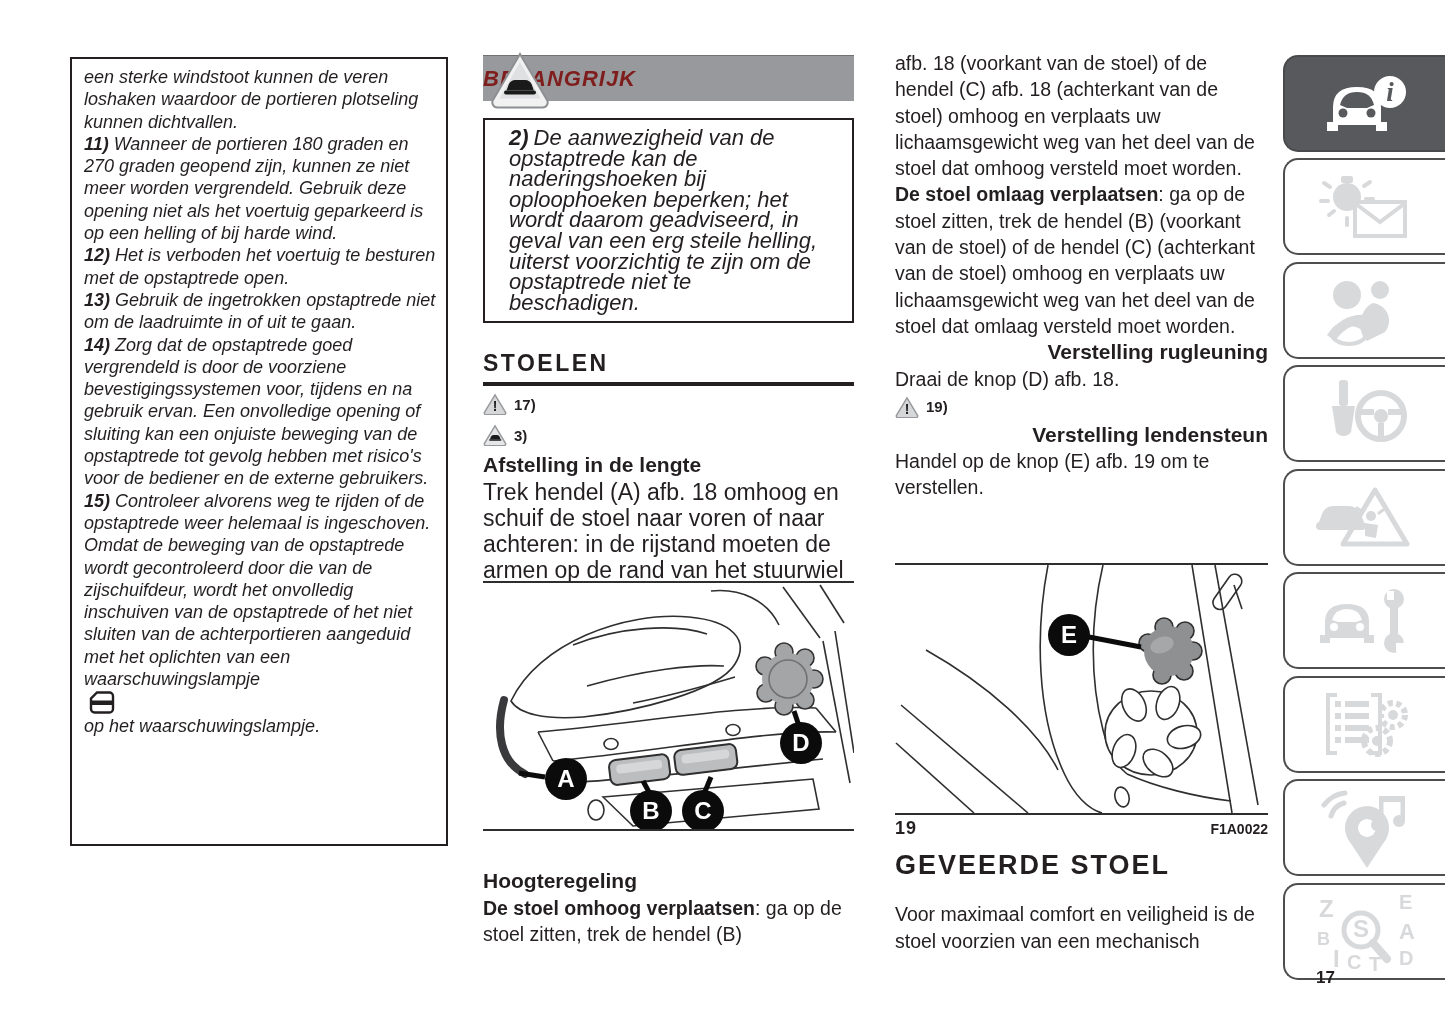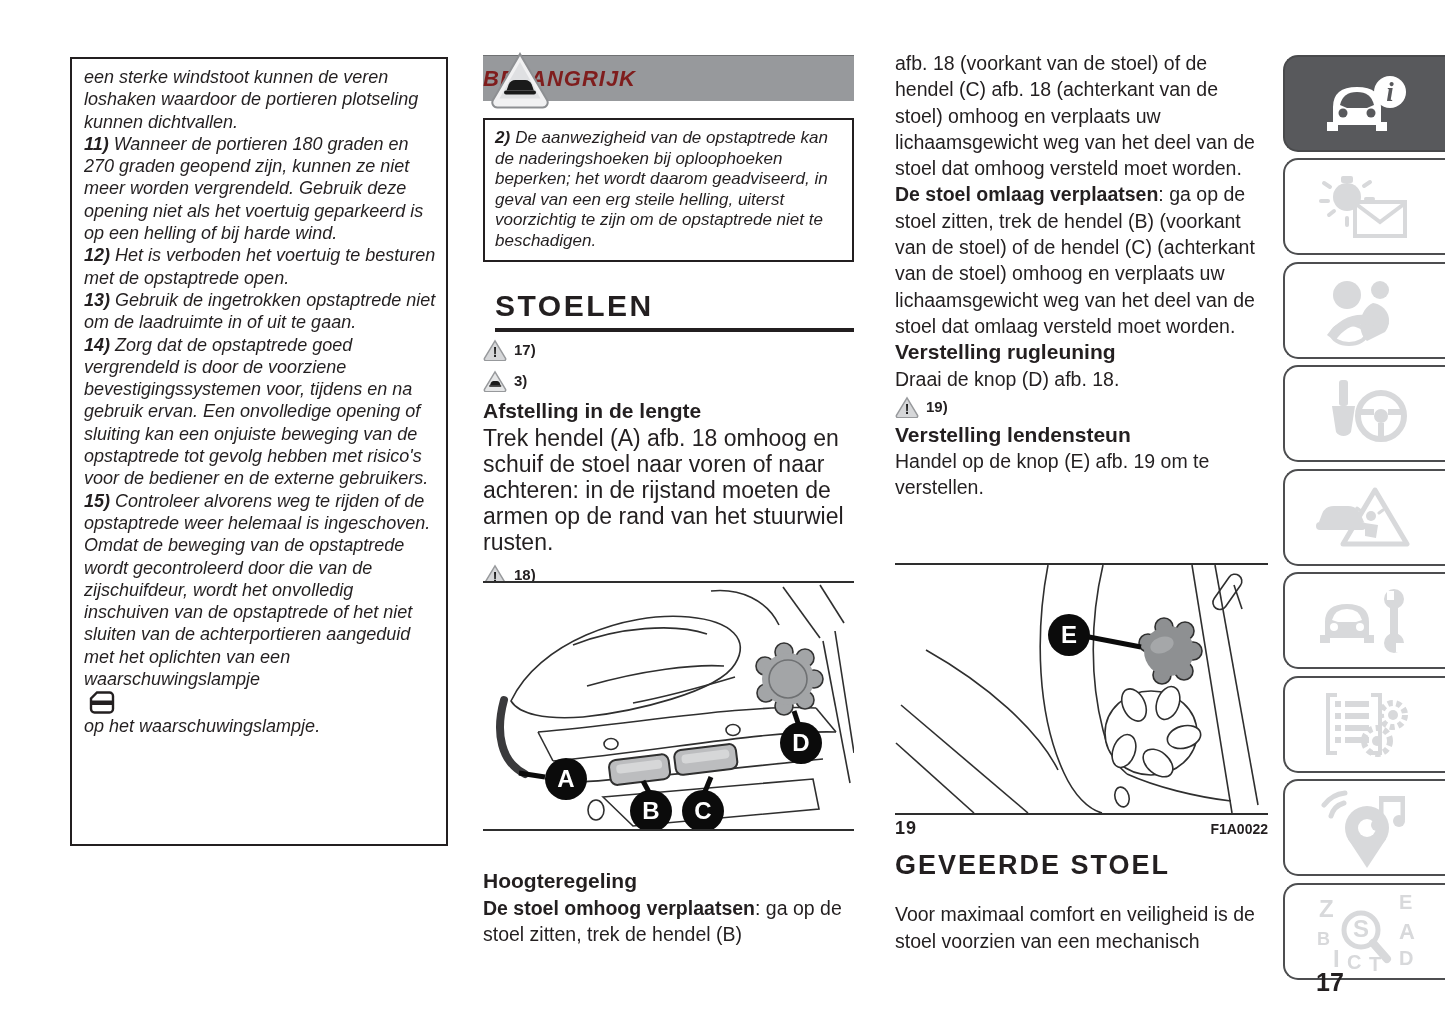--- a/index.html
+++ b/index.html
@@ -19,55 +19,55 @@
   .door-ic { vertical-align:-5px; margin:0 4px; }
   
   .mid-col { position:absolute; left:483px; top:55px; width:371px; }
   .banner { position:relative; height:46px; background:#97999c; border-top:1px solid #6f7173; }
   .banner-label {
     display:block; text-align:left; line-height:46px; color:#7f1d1d;
     font-weight:bold; font-style:italic; font-size:22px; letter-spacing:1px;
   }
   .banner-tri { position:absolute; left:5px; top:-5px; }
   .note-box {
-    margin-top:17px; border:2px solid #231f20; padding:8px 10px;
-    font-style:italic; font-size:17px; line-height:20.6px;
+    margin-top:17px; border:2px solid #231f20; padding:8px 24px;
+    font-style:italic; font-size:22px; line-height:20.6px;
   }
   .note-box b { margin-right:5px; }
   .sec-title {
-    margin-top:27px; font-size:30px; font-weight:bold; letter-spacing:2.5px;
-    padding-bottom:5px; border-bottom:4px solid #231f20;margin-left:12px;
+    margin-top:27px; font-size:23px; font-weight:bold; letter-spacing:2.5px;
+    padding-bottom:5px; border-bottom:4px solid #231f20;
   }
   .warn-row { display:flex; align-items:center; gap:7px; height:26px; margin-top:5px;
     font-weight:bold; font-size:15px; }
   .subhead { font-size:21px; font-weight:bold; margin-top:5px; }
   .body-txt { font-size:23px; line-height:26px; margin-top:2px; }
   .fig-block { position:absolute; width:371px; }
   .fig-frame { border-top:2px solid #2e2e2e; border-bottom:2px solid #2e2e2e; background:#fff; }
   .fig-cap { display:flex; justify-content:space-between; align-items:baseline; margin-top:3px; }
   .fig-num { font-weight:bold; font-size:18px; letter-spacing:1px; }
   .fig-code { font-weight:bold; font-size:14px; }
   .mid-bottom { position:absolute; left:483px; top:868px; width:371px; font-size:19.5px; line-height:26.5px; }
   .mid-bottom .subhead { margin-top:0; }
   .blead { font-weight:bold; }
   
   .right-col { position:absolute; left:895px; top:50px; width:373px; font-size:19.5px; line-height:26.3px; }
-  .right-col .subhead { font-size:21px; margin-top:0; }
+  .right-col .subhead { font-size:21px; margin-top:0;text-align:right; }
   .right-fig { left:895px; top:563px; width:373px; }
   .right-bottom { position:absolute; left:895px; top:850px; width:373px; }
   .big-title { font-size:27px; font-weight:bold; letter-spacing:2px; margin-bottom:20px; }
   .right-bottom .body-txt { font-size:19.5px; line-height:27px; }
   
   .tab {
     position:absolute; left:1283px; width:162px; height:97px;
     background:#fff; border:2px solid #4d4e50; border-right:none;
     border-radius:15px 0 0 15px; display:flex; align-items:center; justify-content:center;
   }
   .tab.active { background:#58595c; border-color:#494a4c; }
-  .page-num { position:absolute; left:1316px; top:968px; font-size:25px; font-weight:bold; }
+  .page-num { position:absolute; left:1316px; top:968px; font-size:17px; font-weight:bold; }
   svg { display:block; }
   .fig-draw { width:100%; height:100%; }
 </style>
 </head>
 <body>
 
 <div class="page">
 
   <div class="left-box">
     <p><span>een sterke windstoot kunnen de veren loshaken waardoor de portieren plotseling kunnen dichtvallen.</span></p>

